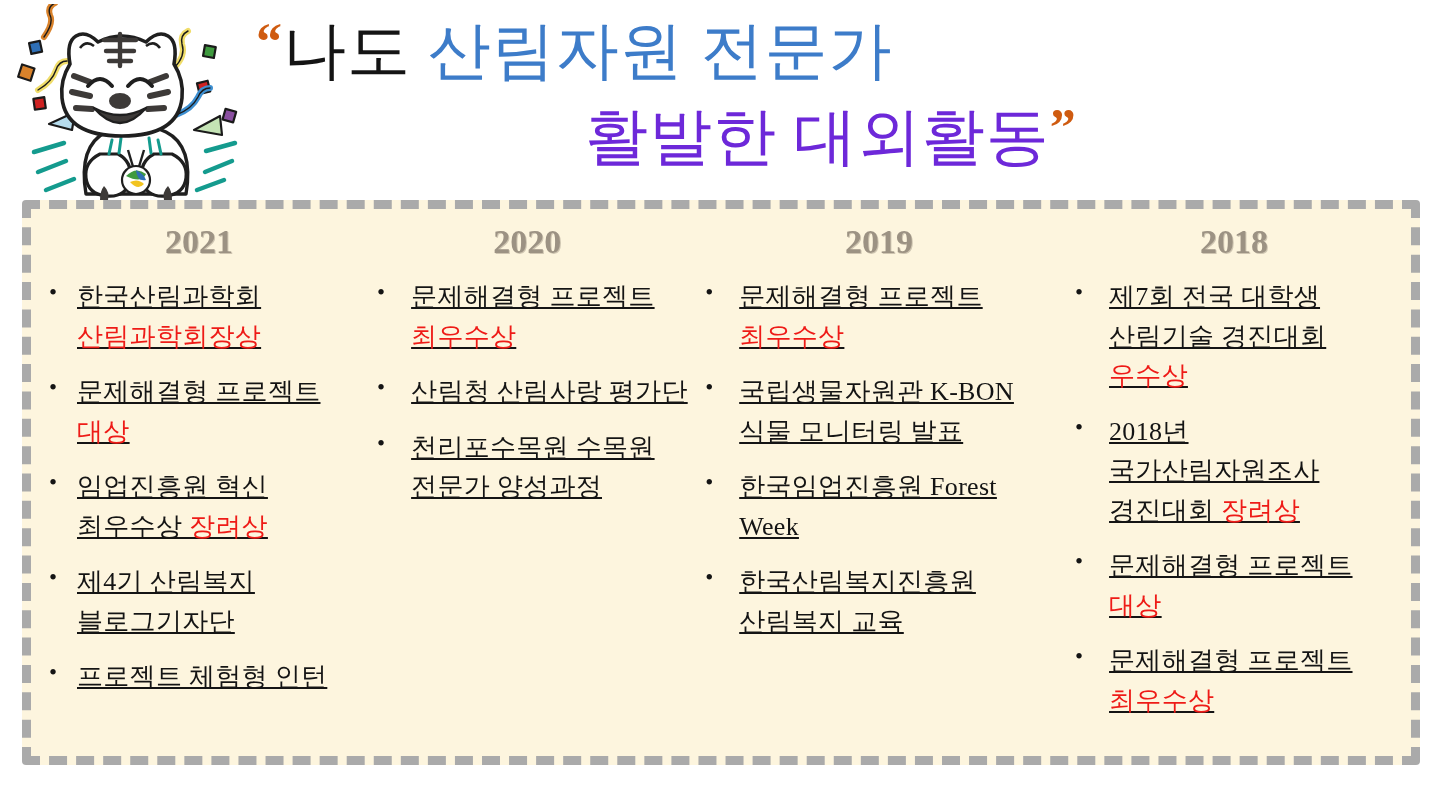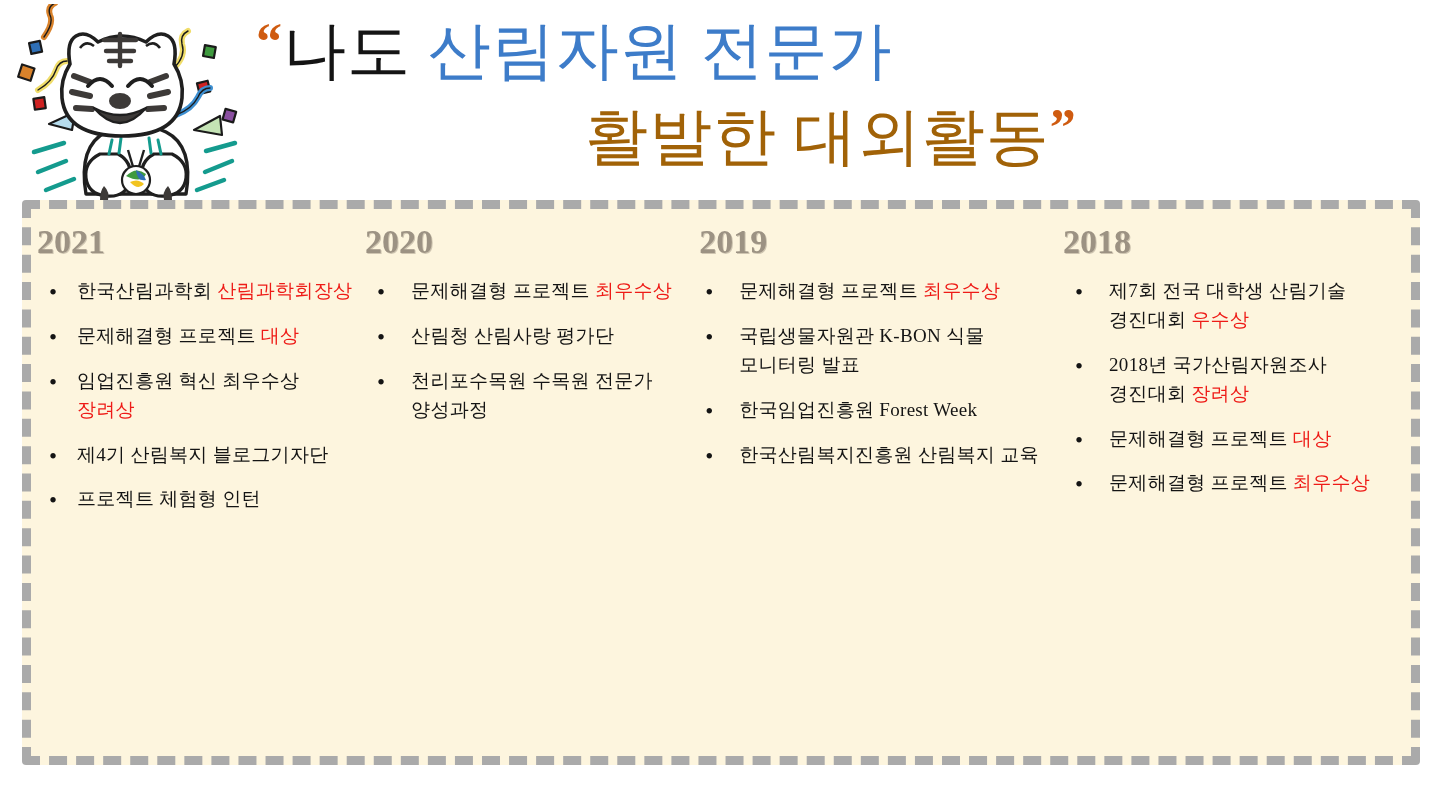--- a/index.html
+++ b/index.html
@@ -62,21 +62,21 @@
   .quote-mark {
     color: #cf5b10;
     font-size: 52px;
     font-weight: bold;
     vertical-align: top;
     position: relative;
     top: -4px;
   }
   .t-black { color: #141414; }
   .t-blue  { color: #3d7cc9; }
-  .t-green { color: #a16207; }
+  .t-green { color: #6d28d9; }
 
   
   #awards-panel {
     position: absolute;
     left: 22px;
     top: 200px;
     width: 1398px;
     height: 565px;
     box-sizing: border-box;
     background: #fdf5de;
@@ -98,45 +98,47 @@
   .year-column {
     box-sizing: border-box;
     padding: 0 2px;
   }
   .col-2021 { width: 330px; }
   .col-2020 { width: 330px; }
   .col-2019 { width: 372px; }
   .col-2018 { width: 348px; }
 
   .year-heading {
+    text-align: center;
     font-family: "Liberation Serif", "DejaVu Serif", serif;
     font-weight: bold;
     font-size: 34px;
     color: #9c9283;
     letter-spacing: 0px;
     margin: 0 0 14px 0;
     text-shadow: 1px 1px 0 rgba(120,110,95,0.35);
   }
   .col-2019 .year-heading { margin-left: 6px; }
 
   ul.award-list {
     list-style: none;
     margin: 0;
     padding: 0;
   }
   ul.award-list > li {
     position: relative;
     padding-left: 42px;
     margin: 16px 0 2px 0;
     font-family: "Liberation Serif", "DejaVu Serif", serif;
-    font-size: 19px;
+    font-size: 26px;
     line-height: 1.52;
     color: #141414;
     letter-spacing: 0.3px;
     word-break: keep-all;
+    text-decoration: underline;
   }
   ul.award-list > li::before {
     content: "\2022";
     position: absolute;
     left: 12px;
     top: -1px;
     font-size: 23px;
     color: #141414;
     line-height: 1.52;
   }

